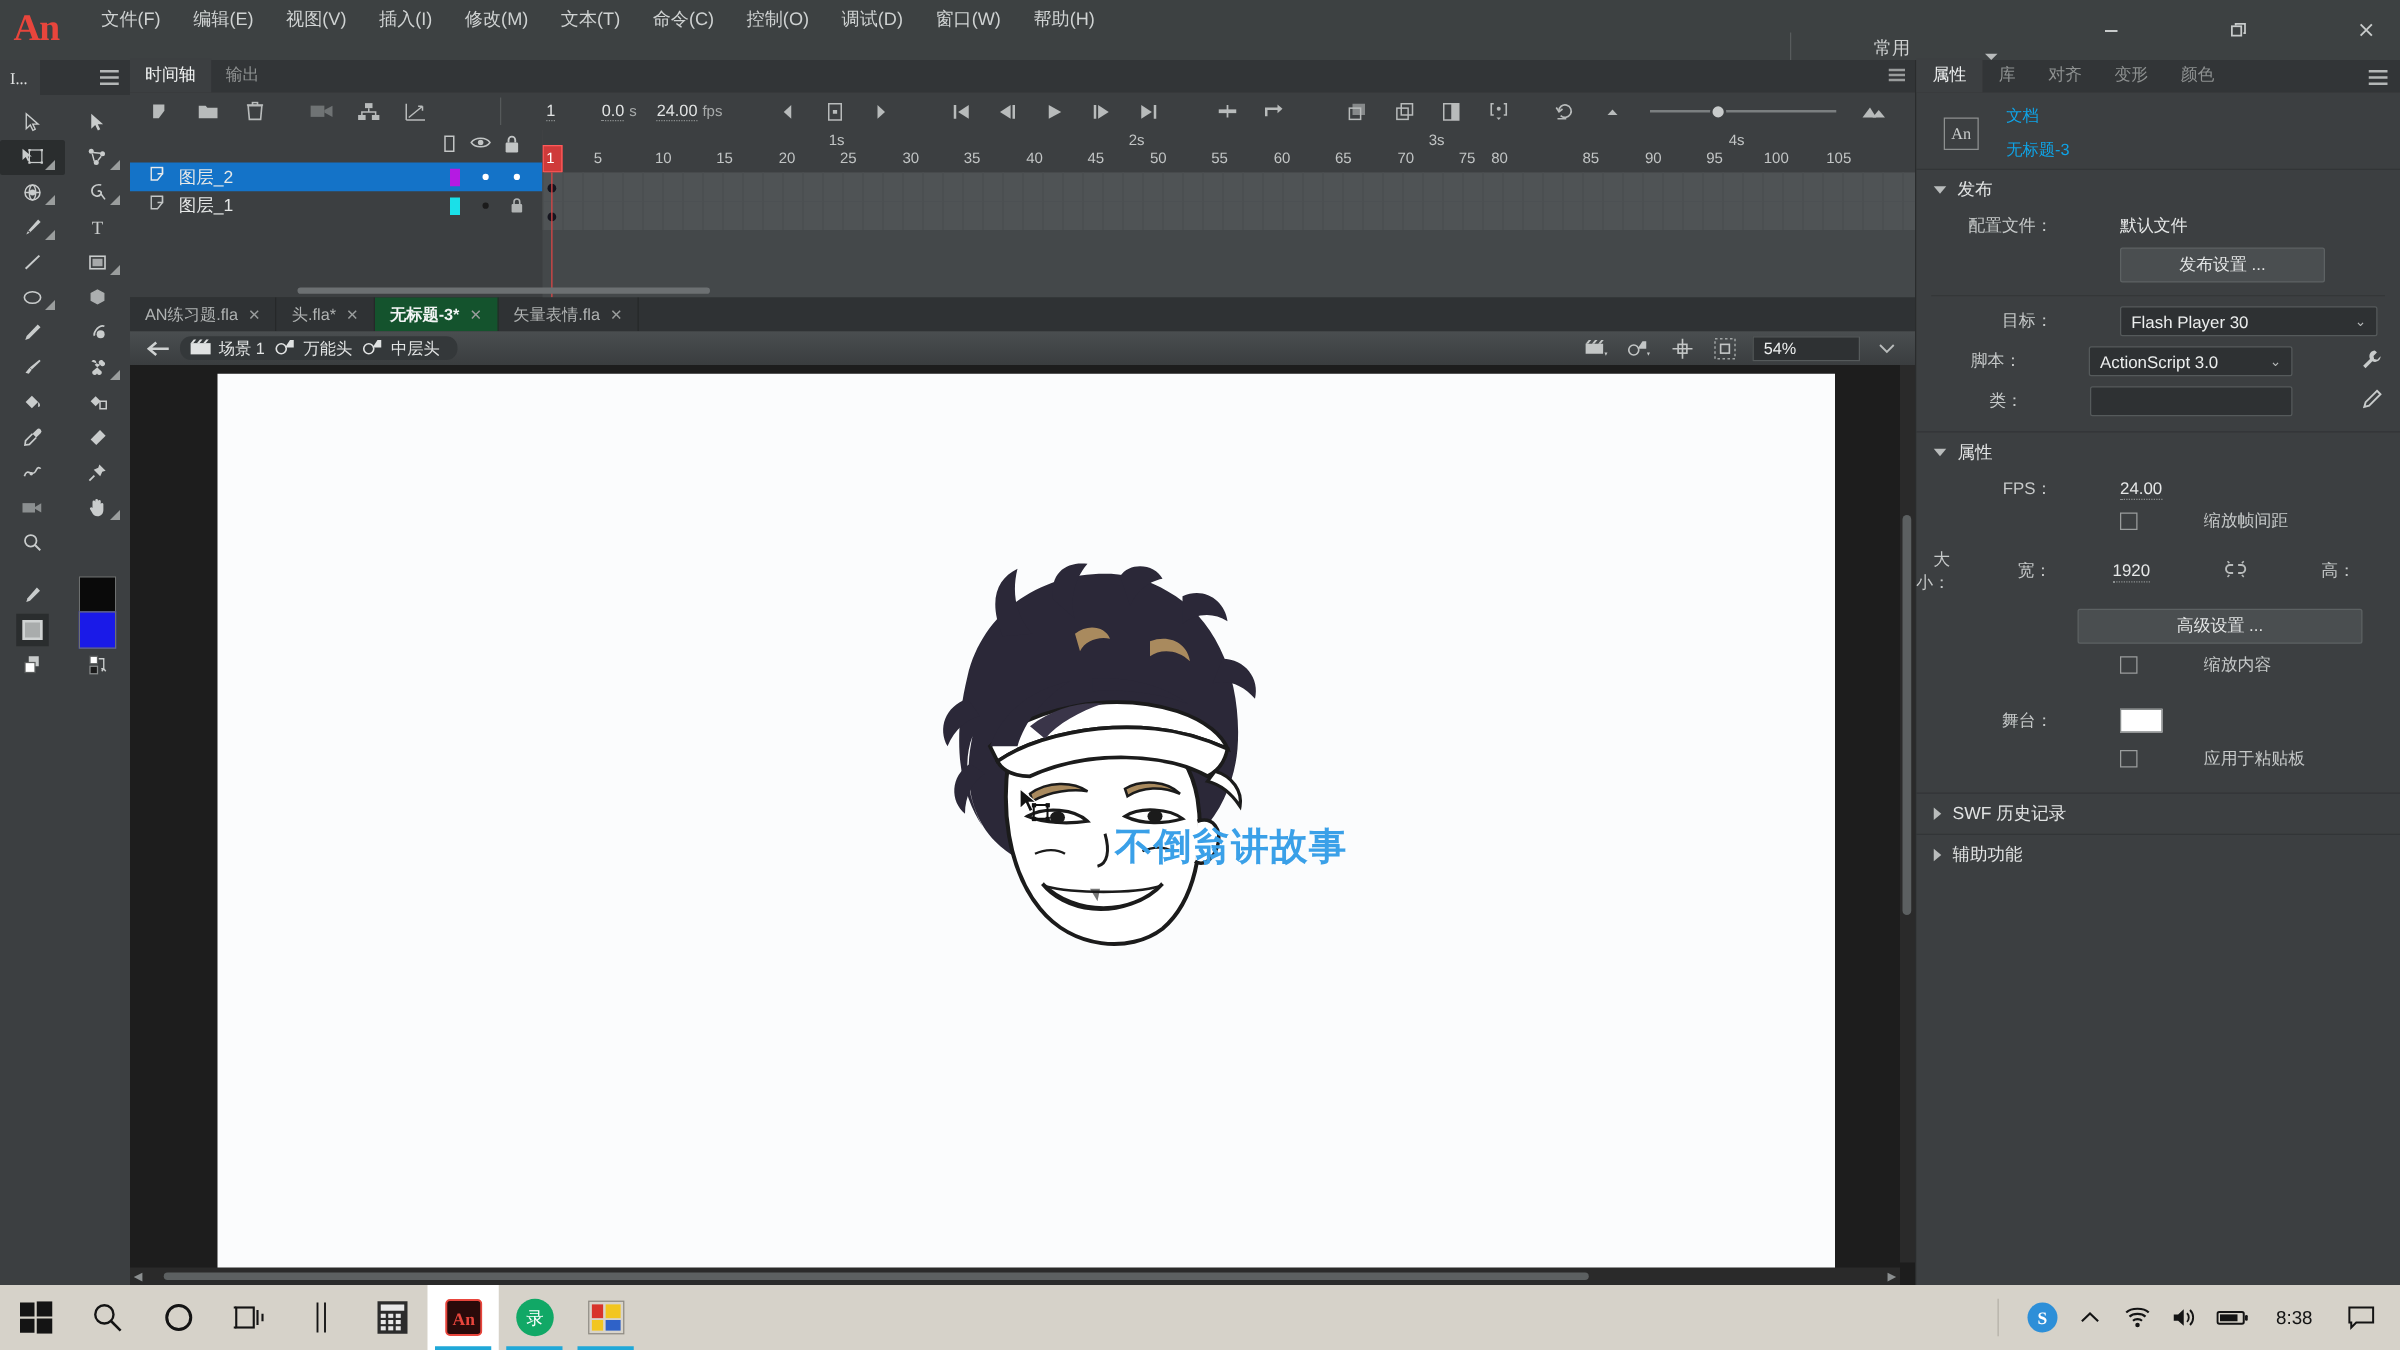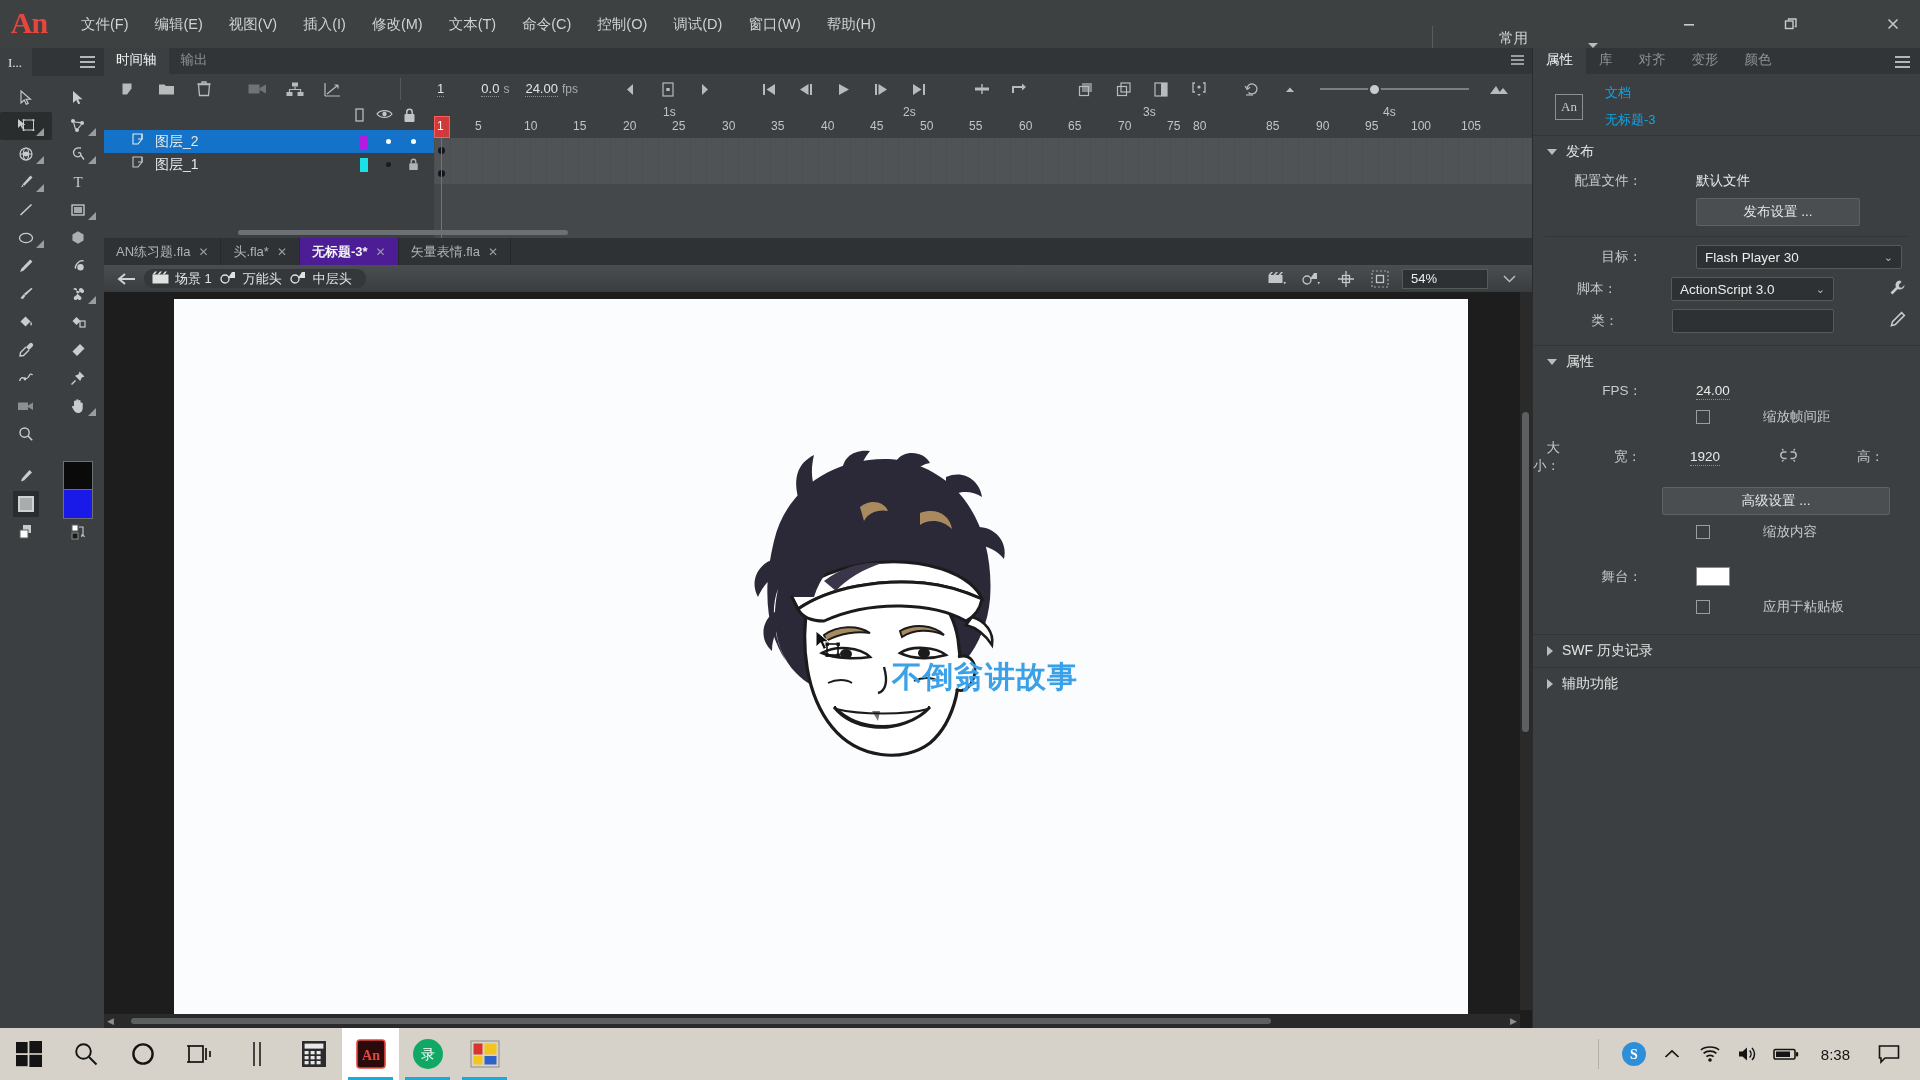--- a/index.html
+++ b/index.html
@@ -21,21 +21,21 @@
     display: flex; align-items: center;
   }
   .an-logo {
     width: 58px; height: 48px;
     display: flex; align-items: center; justify-content: center;
     color: #e8453c; font-size: 30px; font-weight: 700;
     font-family: "Liberation Serif", serif;
     letter-spacing: -1px;
     padding-bottom: 2px;
   }
-  .menubar { display: flex; align-items: center; height: 48px; margin-left: 10px; }
+  .menubar { display: flex; height: 48px; margin-left: 10px; }
   .menu-item {
     padding: 6px 13px; color: #cfd2d2; font-size: 14.5px;
     cursor: default; white-space: nowrap;
   }
   .title-right {
     margin-left: auto; display: flex; align-items: flex-end; height: 48px; gap: 48px;
   }
   .ws-divider { width: 1px; height: 22px; background: #585c5d; margin: 0 18px 0 0; }
   .ws-label { color: #cfd2d2; font-size: 14.5px; }
   .ws-caret {
@@ -108,21 +108,21 @@
     position: absolute; left: 0; top: 56px; width: 330px; height: 134px;
   }
   .lh-row {
     height: 26px; display: flex; align-items: center; position: relative;
     padding-left: 14px; color: #b5b8b8; font-size: 13px;
   }
   .lh-icons { position: absolute; right: 12px; display: flex; gap: 0; }
   .lh-icons .ic { width: 25px; text-align: center; }
   .layer-row {
     height: 23px; display: flex; align-items: center; position: relative;
-    padding-left: 28px; font-size: 14px; color: #e6e8e8;
+    padding-left: 16px; font-size: 14px; color: #e6e8e8;
   }
   .layer-row.sel { background: #1473c8; }
   .layer-name { margin-left: 9px; }
   .layer-ctrls { position: absolute; right: 8px; display: flex; align-items: center; }
   .layer-ctrls span { width: 25px; display: flex; align-items: center; justify-content: center; }
   .dot { width: 5px; height: 5px; border-radius: 50%; display: inline-block; }
   .chip { width: 8px; height: 14px; display: inline-block; }
 
   
   .tl-frames {
@@ -160,21 +160,21 @@
 
   
   .doctabs {
     position: absolute; left: 104px; top: 238px; right: 388px; height: 27px;
     background: #2f3234; display: flex; align-items: stretch;
   }
   .doctab {
     display: flex; align-items: center; gap: 8px; padding: 0 12px;
     font-size: 13px; color: #b0b3b3; border-right: 1px solid #262829;
   }
-  .doctab.active { background: #4c1d95; color: #f2f4f4; font-weight: 700; }
+  .doctab.active { background: #14532d; color: #f2f4f4; font-weight: 700; }
   .doctab .x { font-size: 12px; color: #9a9d9d; }
 
   
   .editbar {
     position: absolute; left: 104px; top: 265px; right: 388px; height: 27px;
     background: linear-gradient(#4a4e50, #3a3d3f);
     display: flex; align-items: center; padding: 0 8px; gap: 0;
   }
   .back-arrow { width: 28px; display: flex; align-items: center; justify-content: center; color: #cfd2d2; }
   .crumbs {

